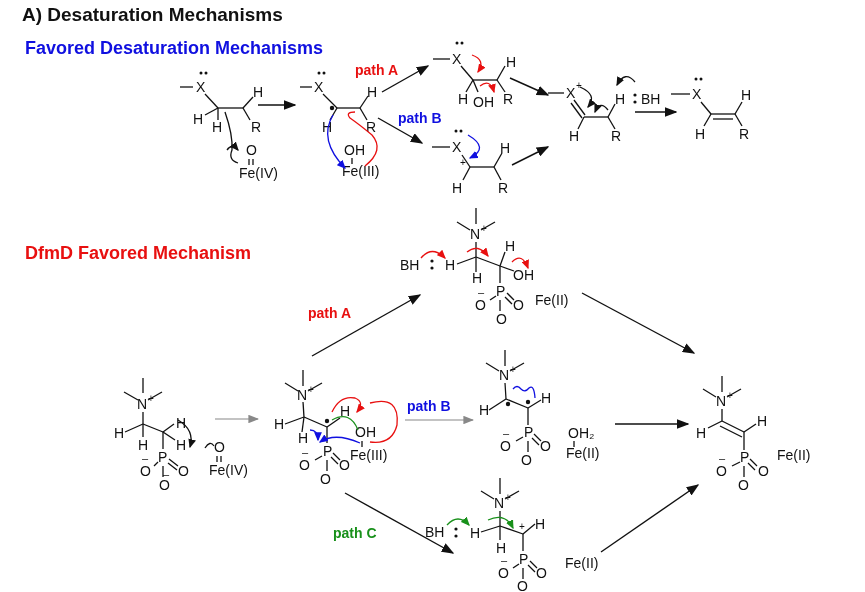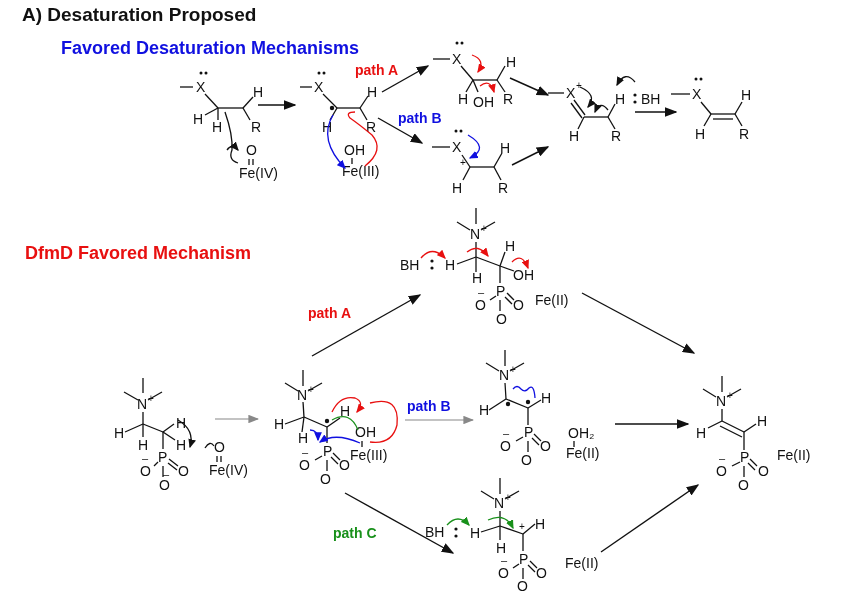--- a/index.html
+++ b/index.html
@@ -1,33 +1,33 @@
 <!DOCTYPE html>
 <html><head>
 <meta charset="utf-8">
 <style>
   html, body { margin: 0; padding: 0; background: #ffffff; }
   body { width: 865px; height: 592px; position: relative; overflow: hidden; font-family: "Liberation Sans", sans-serif; }
   .heading { position: absolute; font-weight: bold; white-space: nowrap; }
   #title { left: 22px; top: 4px; font-size: 19px; color: #111111; }
-  #sub1 { left: 25px; top: 38px; font-size: 18px; margin-left: 36px; }
+  #sub1 { left: 25px; top: 38px; font-size: 18px; }
   #sub2 { left: 25px; top: 243px; font-size: 18px; }
   svg { position: absolute; left: 0; top: 0; }
   svg text { font-family: "Liberation Sans", sans-serif; font-size: 14px; fill: #111; }
   .lbl { font-weight: bold; font-size: 14px; }
   .bond { stroke: #111; stroke-width: 1.3; fill: none; }
   .arr { stroke: #111; stroke-width: 1.4; fill: none; marker-end: url(#ah); }
   .thin { stroke: #888; stroke-width: 1.2; fill: none; marker-end: url(#ahg); }
   .curv { stroke-width: 1.3; fill: none; }
   .dot { fill: #111; }
 </style>
 </head>
 <body>
 
-<div id="title" class="heading">A) Desaturation Proposed</div>
+<div id="title" class="heading">A) Desaturation Mechanisms</div>
 <div id="sub1" class="heading" style="color: rgb(16, 16, 224);">Favored Desaturation Mechanisms</div>
 <div id="sub2" class="heading" style="color: rgb(232, 16, 16);">DfmD Favored Mechanism</div>
 
 <svg width="865" height="592" viewBox="0 0 865 592">
   <defs>
     <marker id="ah" markerWidth="9" markerHeight="7" refX="8" refY="3.5" orient="auto">
         <path d="M0,0 L9,3.5 L0,7 Z" fill="#111"></path>
       </marker>
     <marker id="ahg" markerWidth="9" markerHeight="7" refX="8" refY="3.5" orient="auto">
         <path d="M0,0 L9,3.5 L0,7 Z" fill="#888"></path>

